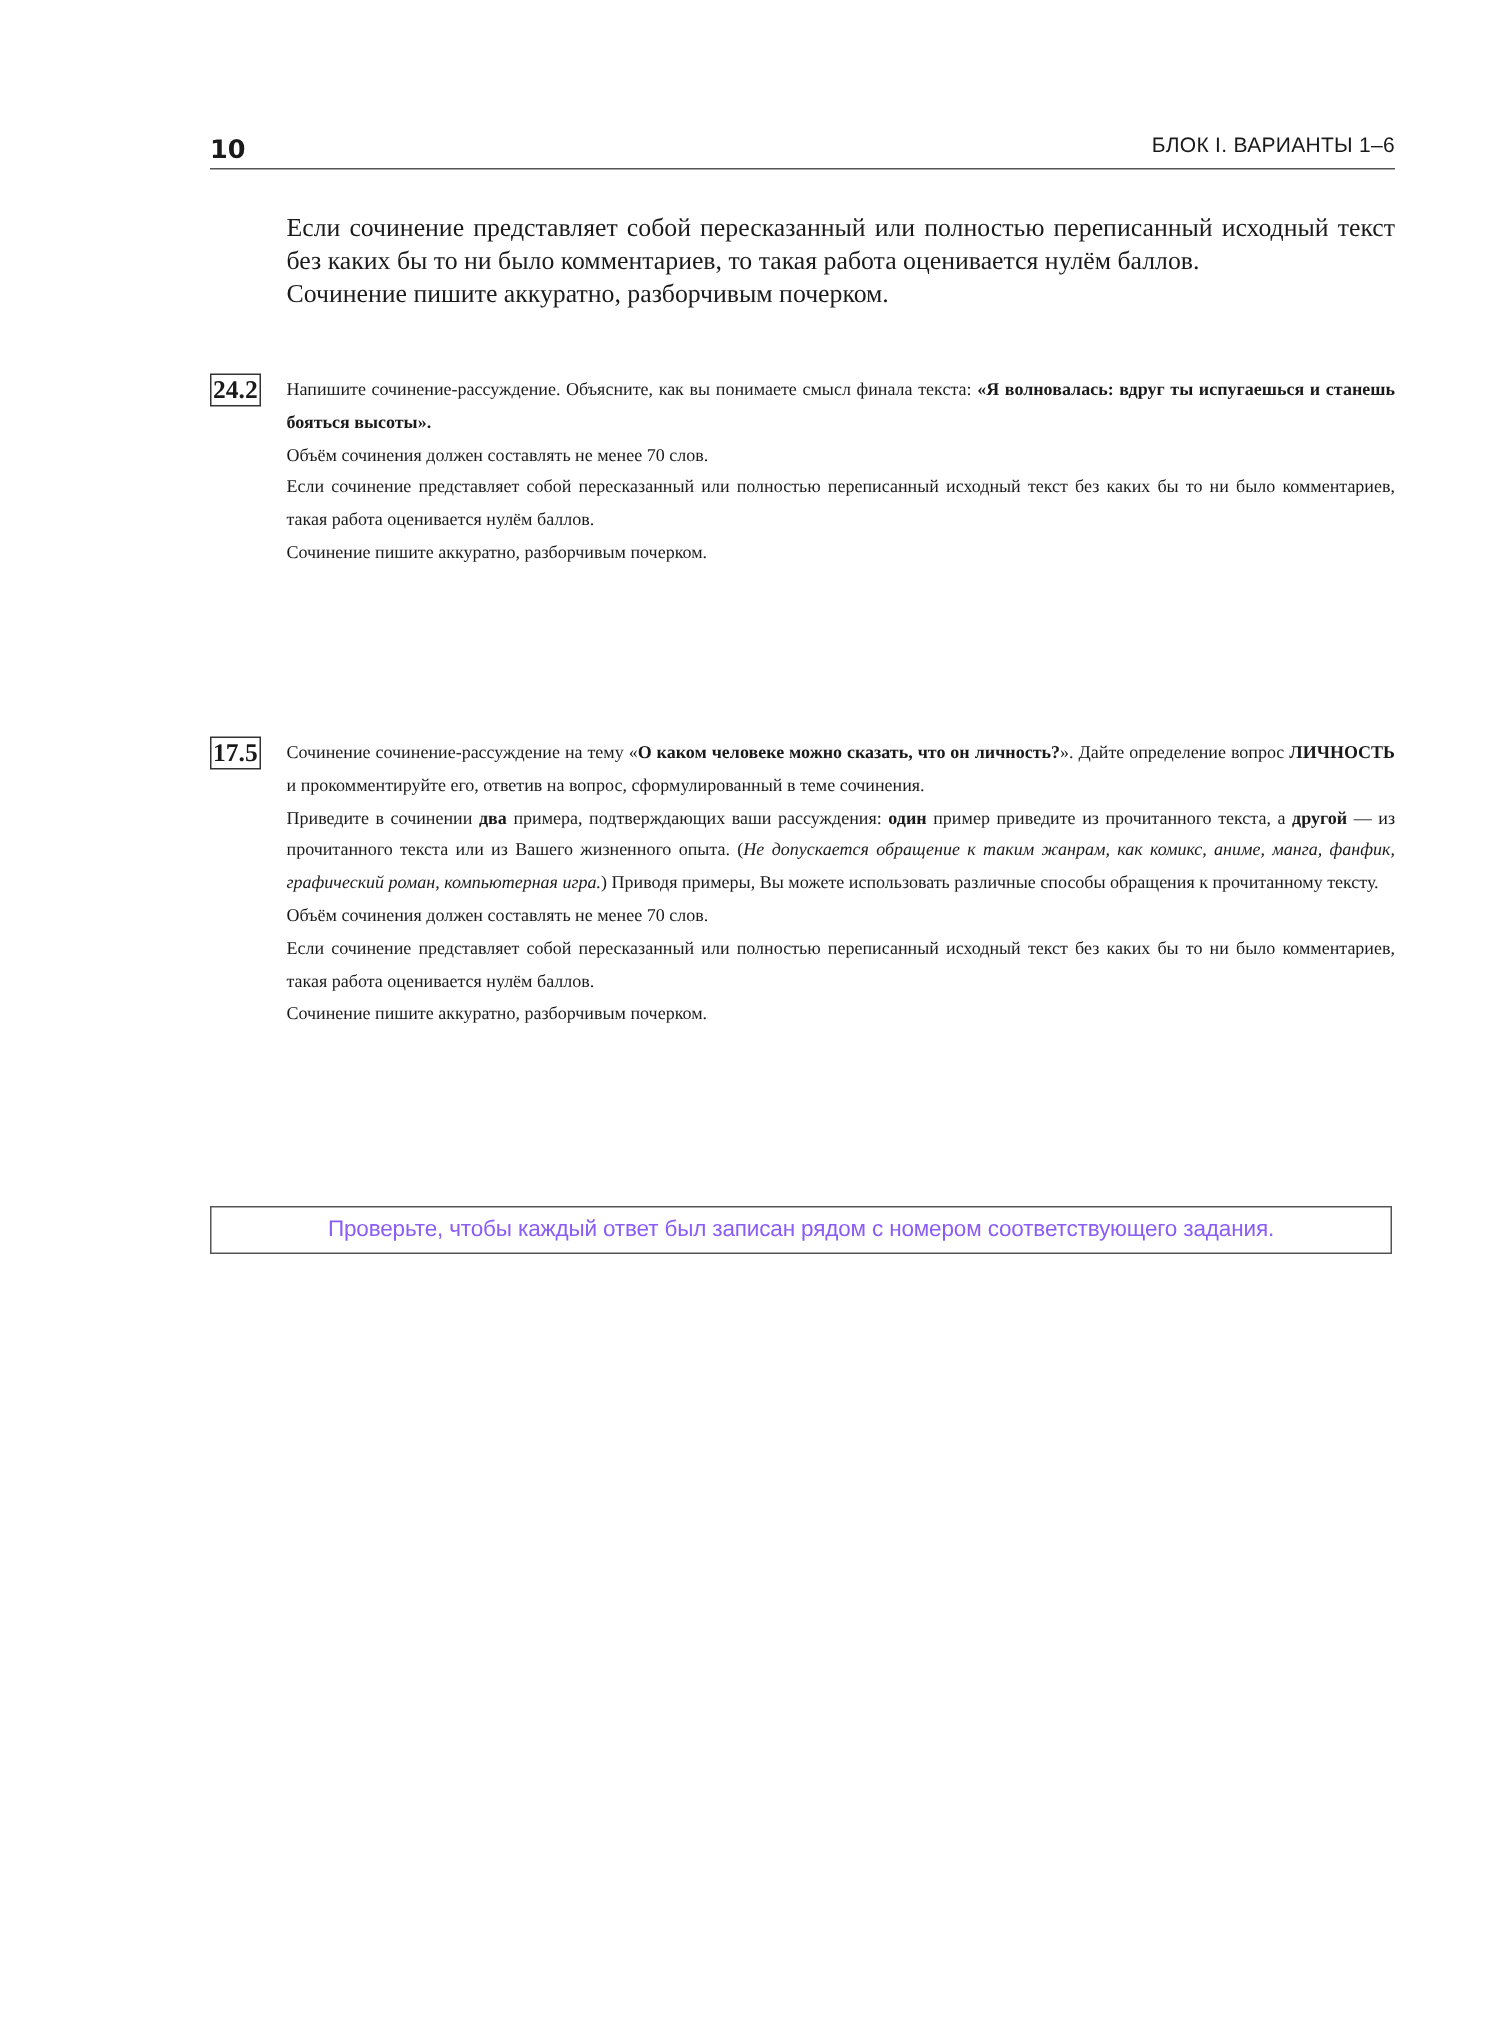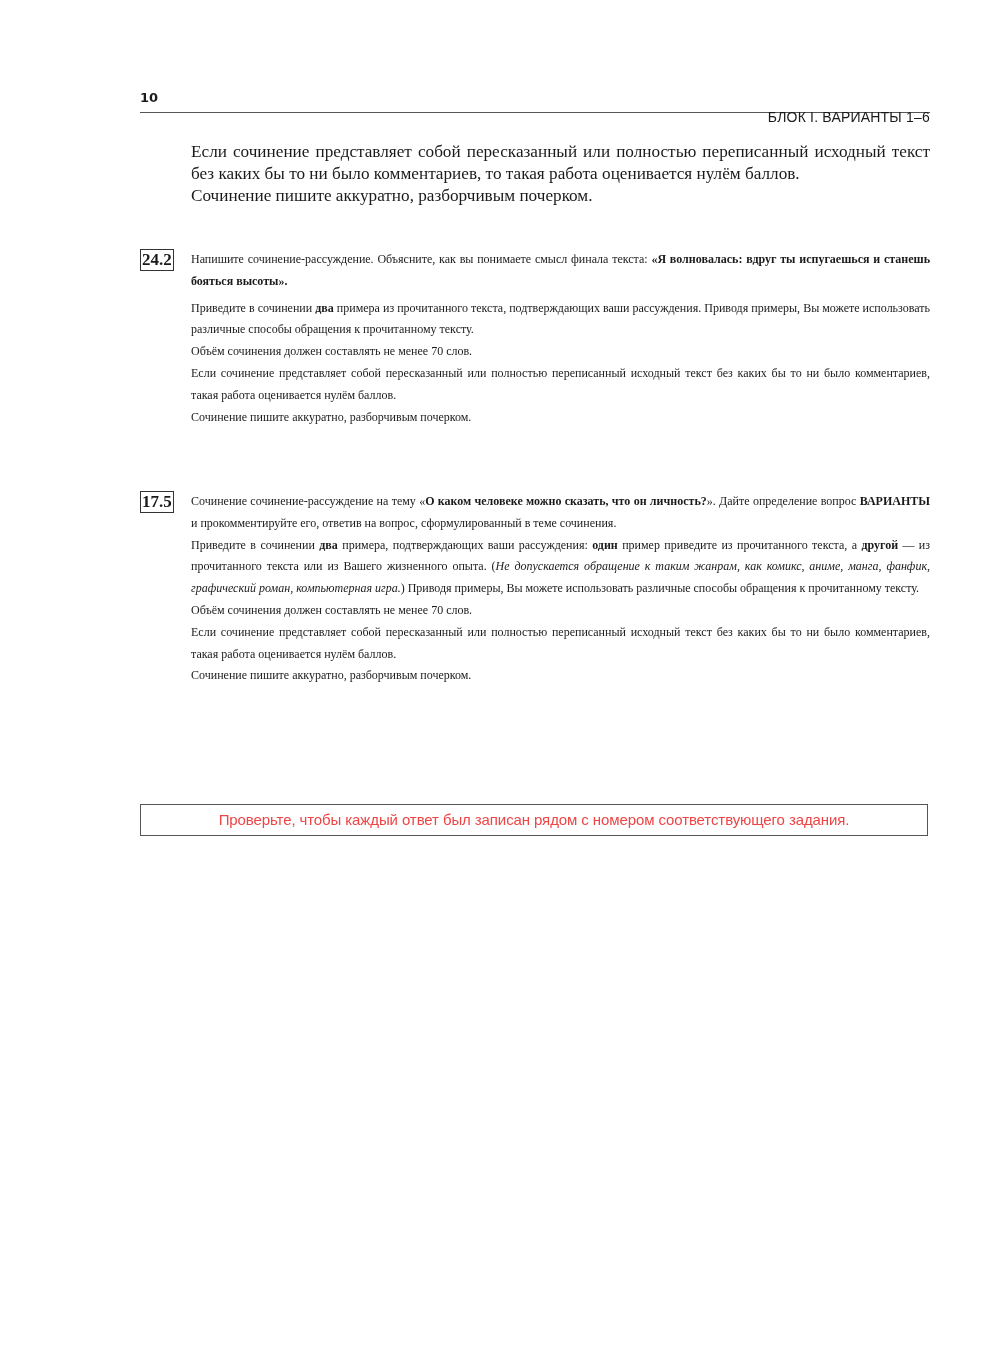--- a/index.html
+++ b/index.html
@@ -1,58 +1,57 @@
 <!DOCTYPE html>
 <html><head>
 <meta charset="utf-8">
 <style>
   html, body { margin: 0; padding: 0; background: #ffffff; }
   body { width: 1000px; height: 1349px; position: relative; overflow: hidden; color: #1a1a1a; }
   .header { position: absolute; left: 140px; top: 88px; width: 790px; height: 24px; border-bottom: 1.5px solid #555; }
-  .page-num { position: absolute; left: 0; top: 2px; font-family: "DejaVu Sans", sans-serif; font-weight: bold; font-size: 13px; }
-  .running-head { position: absolute; right: 0; top: 21px; font-family: "Liberation Sans", sans-serif; font-size: 14px; letter-spacing: 0.2px; padding-left: 19px; }
+  .page-num { position: absolute; left: 0; top: 2px; font-family: "DejaVu Sans", sans-serif; font-weight: bold; font-size: 17px; }
+  .running-head { position: absolute; right: 0; top: 0; font-family: "Liberation Sans", sans-serif; font-size: 14px; letter-spacing: 0.2px; padding-left: 19px; }
   .content { position: absolute; left: 191px; width: 739px; font-family: "Liberation Serif", serif; font-size: 17.2px; line-height: 21.8px; }
   .content p { margin: 0; text-align: justify; }
   .task { position: absolute; left: 140px; width: 790px; }
   .task-num { position: absolute; left: 0; top: 0; border: 1px solid #333; font-family: "Liberation Serif", serif; font-weight: bold; font-size: 17px; line-height: 20px; padding: 0 1px; }
   .task-body { margin-left: 51px; font-family: "Liberation Serif", serif; font-size: 12px; line-height: 21.8px; }
   .task-body p { margin: 0; text-align: justify; }
   .gap { margin-top: 5px !important; }
   b { font-weight: bold; }
   i { font-style: italic; }
-  .notice { position: absolute; left: 140px; top: 804px; width: 788px; height: 32px; border: 1px solid #555; box-sizing: border-box; font-family: "Liberation Sans", sans-serif; font-size: 15px; line-height: 30px; text-align: center; color: #ef4444; letter-spacing: -0.1px; }
+  .notice { position: absolute; left: 140px; top: 804px; width: 788px; height: 32px; border: 1px solid #555; box-sizing: border-box; font-family: "Liberation Sans", sans-serif; font-size: 15px; line-height: 30px; text-align: center; color: #8b5cf6; letter-spacing: -0.1px; }
 </style>
 </head>
 <body>
 
 <div class="header">
   <span class="page-num">10</span>
   <span class="running-head">БЛОК I. ВАРИАНТЫ 1–6</span>
 </div>
 
 <div class="content" style="top:141px;">
   <p>Если сочинение представляет собой пересказанный или полностью переписанный исходный текст без каких бы то ни было комментариев, то такая работа оценивается нулём баллов.</p>
   <p>Сочинение пишите аккуратно, разборчивым почерком.</p>
 </div>
 
 <div class="task" style="top:249px;">
   <span class="task-num">24.2</span>
   <div class="task-body">
     <p><span>Напишите сочинение-рассуждение. Объясните, как вы понимаете смысл финала текста: </span><b>«Я волновалась: вдруг ты испугаешься и станешь бояться высоты».</b></p>
-    <p class="gap"><span>Приведите в сочинении </span><b>два</b><span> примера из прочитанного текста, подтверждающих ваши рассуждения. Приводя примеры, Вы можете использовать различные способы обращения к прочитанному тексту.</span></p>
     <p>Объём сочинения должен составлять не менее 70 слов.</p>
     <p>Если сочинение представляет собой пересказанный или полностью переписанный исходный текст без каких бы то ни было комментариев, такая работа оценивается нулём баллов.</p>
     <p>Сочинение пишите аккуратно, разборчивым почерком.</p>
   </div>
 </div>
 
 <div class="task" style="top:491px;">
   <span class="task-num">17.5</span>
   <div class="task-body">
-    <p><span>Сочинение сочинение-рассуждение на тему «</span><b>О каком человеке можно сказать, что он личность?</b><span>». Дайте определение вопрос </span><b>ВАРИАНТЫ</b><span> и прокомментируйте его, ответив на вопрос, сформулированный в теме сочинения.</span></p>
+    <p><span>Сочинение сочинение-рассуждение на тему «</span><b>О каком человеке можно сказать, что он личность?</b><span>». Дайте определение вопрос </span><b>ЛИЧНОСТЬ</b><span> и прокомментируйте его, ответив на вопрос, сформулированный в теме сочинения.</span></p>
     <p><span>Приведите в сочинении </span><b>два</b><span> примера, подтверждающих ваши рассуждения: </span><b>один</b><span> пример приведите из прочитанного текста, а </span><b>другой</b><span> — из прочитанного текста или из Вашего жизненного опыта. (</span><i>Не допускается обращение к таким жанрам, как комикс, аниме, манга, фанфик, графический роман, компьютерная игра.</i><span>) Приводя примеры, Вы можете использовать различные способы обращения к прочитанному тексту.</span></p>
     <p>Объём сочинения должен составлять не менее 70 слов.</p>
     <p>Если сочинение представляет собой пересказанный или полностью переписанный исходный текст без каких бы то ни было комментариев, такая работа оценивается нулём баллов.</p>
     <p>Сочинение пишите аккуратно, разборчивым почерком.</p>
   </div>
 </div>
 
 <div class="notice">Проверьте, чтобы каждый ответ был записан рядом с номером соответствующего задания.</div>
 
 </body></html>

